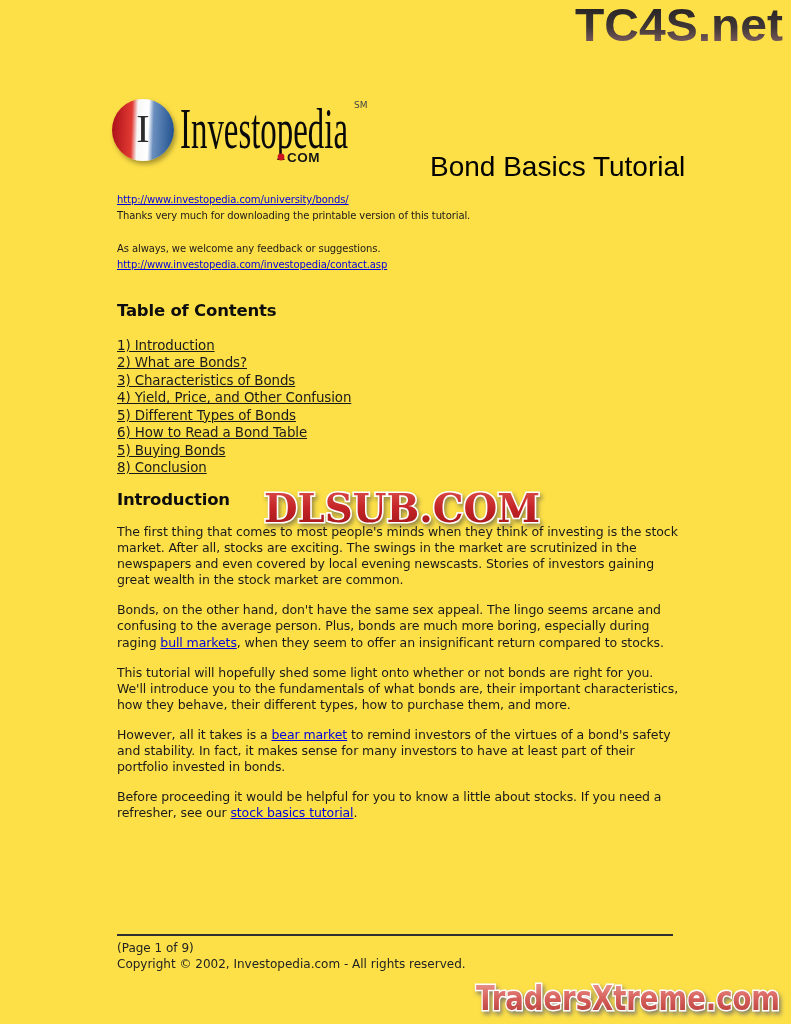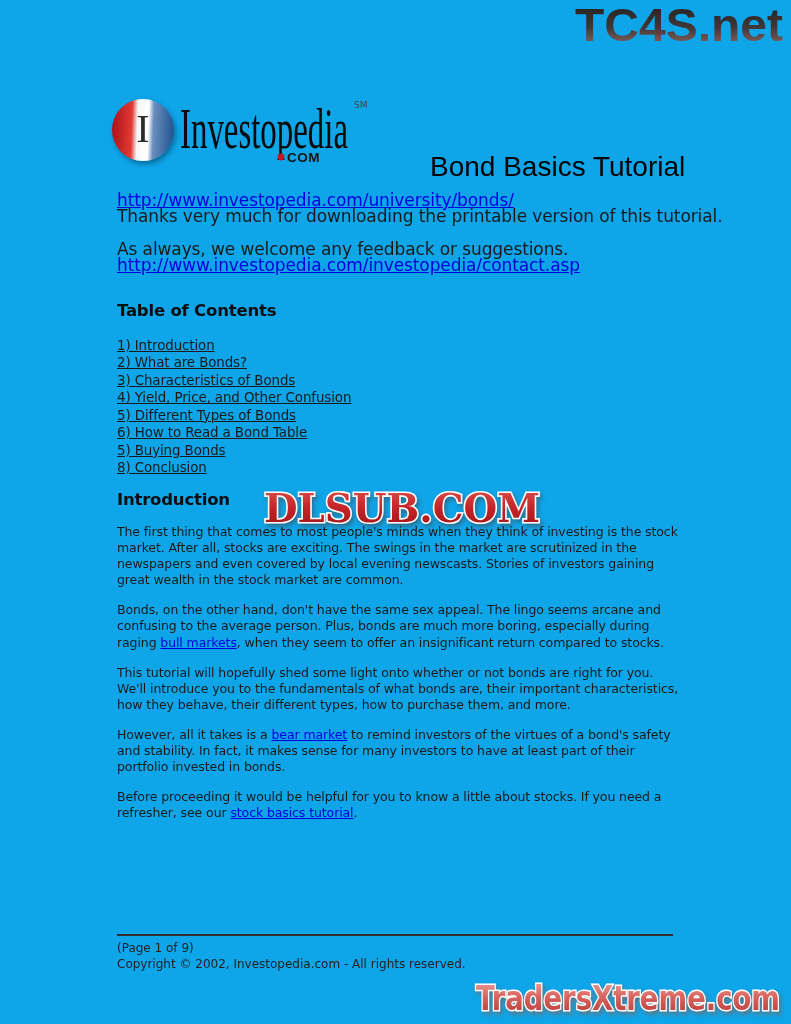--- a/index.html
+++ b/index.html
@@ -1,20 +1,20 @@
 <!DOCTYPE html>
 <html><head>
 <meta charset="utf-8">
 <style>
   html, body { margin: 0; padding: 0; background: #ffffff; }
   .page {
     position: relative;
     width: 791px;
     height: 1024px;
-    background: #0ea5e9;
+    background: #fde047;
     overflow: hidden;
     font-family: "DejaVu Sans", sans-serif;
     color: #141414;
   }
 
   
   .tc4s { position: absolute; top: 0px; right: 4px; }
 
   
   .brand { position: absolute; left: 112px; top: 94px; width: 280px; height: 72px; }
@@ -36,21 +36,21 @@
 
   .doc-title {
     position: absolute; left: 430px; top: 112px;
     font-family: "Liberation Sans", sans-serif;
     font-size: 28px; color: #000000; white-space: nowrap; margin-top: 39px;
   }
 
   
   .preamble {
     position: absolute; left: 117px; top: 192px;
-    font-size: 17px; line-height: 16.3px; color: #1a1a1a;
+    font-size: 10px; line-height: 16.3px; color: #1a1a1a;
     letter-spacing: -0.1px;
   }
   .preamble .spacer { height: 16.3px; }
   a.url-link, a.inline-link { color: #0000dd; text-decoration: underline; cursor: pointer; }
 
   
   .toc-heading, .intro-heading {
     position: absolute; left: 117px;
     font-size: 16.5px; font-weight: bold; color: #0d0d0d;
     letter-spacing: -0.2px;

